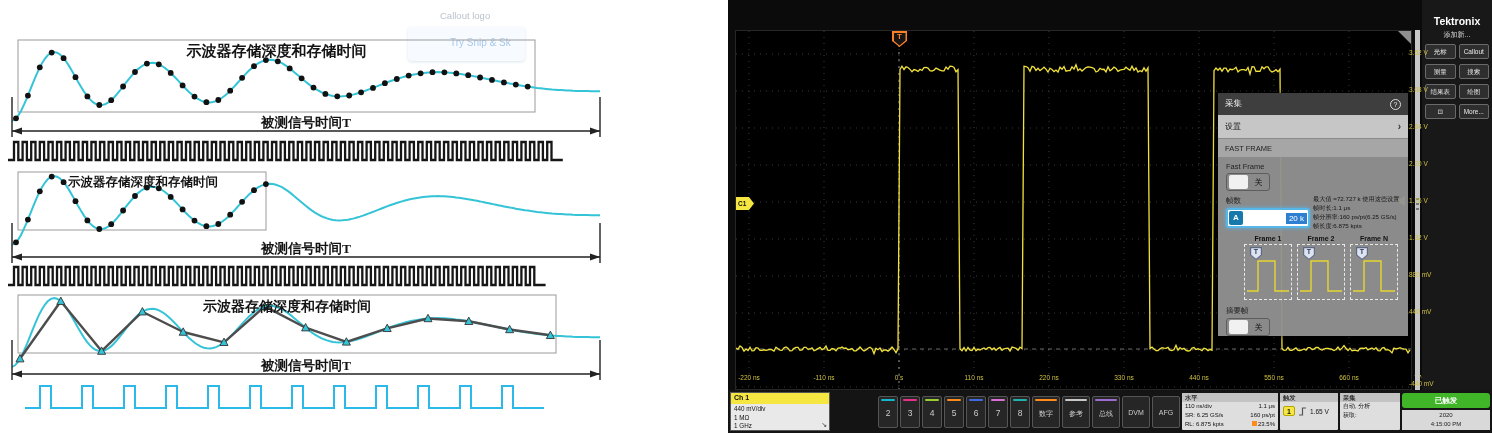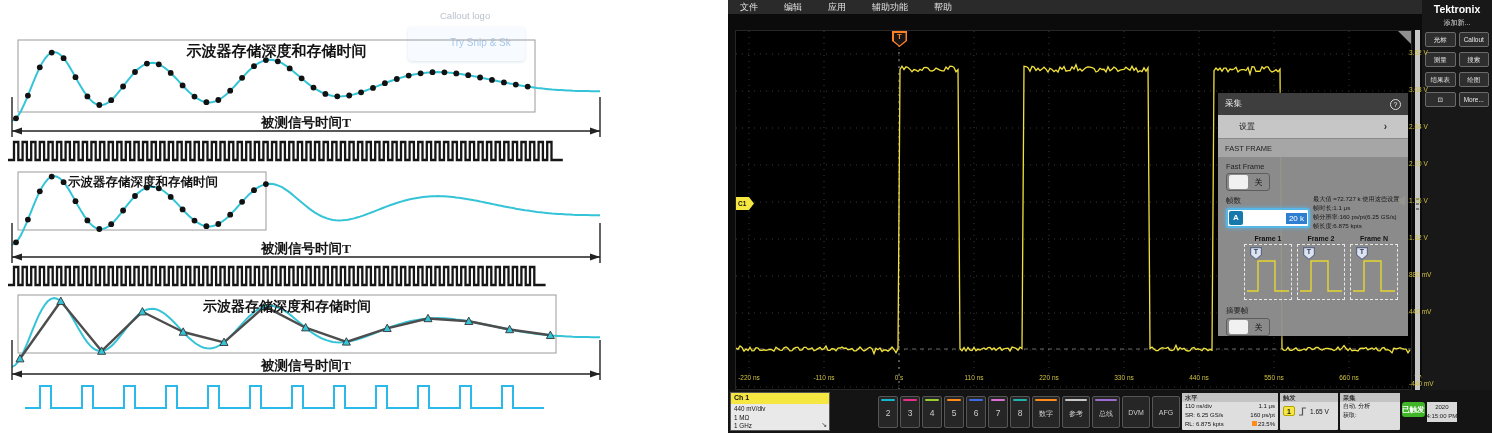--- a/index.html
+++ b/index.html
@@ -57,21 +57,21 @@
     background:repeating-linear-gradient(#777 0 2px,transparent 2px 5px)}
 
   
   #dialog{position:absolute;left:482px;top:62px;width:190px;height:243px;background:rgba(145,145,145,.96);
     z-index:30;font-size:8px;color:#1a1a1a;box-shadow:0 0 6px rgba(0,0,0,.6)}
   #dlg-header{height:22px;background:#3e3e3e;color:#f0f0f0;display:flex;align-items:center;
     justify-content:space-between;padding:0 7px;font-size:8.5px}
   #dlg-help{width:11px;height:11px;border:1px solid #ddd;border-radius:50%;text-align:center;
     line-height:10px;font-size:7px;color:#eee}
   #dlg-settings{height:24px;background:#c6c6c6;display:flex;align-items:center;justify-content:space-between;
-    padding:0 21px;color:#111;border-bottom:1px solid #8a8a8a}
+    padding:0 7px;color:#111;border-bottom:1px solid #8a8a8a}
   #dlg-settings .chev{font-size:10px;font-weight:bold;color:#333}
   #dlg-section{height:18px;background:#a6a6a6;display:flex;align-items:center;padding:0 7px;font-size:7.5px;color:#222}
   #dlg-body{padding:5px 8px;position:relative}
   .dlg-lbl{font-size:7.5px;color:#222;margin-bottom:2px}
   .toggle{width:44px;height:18px;background:#8a8a8a;border:1px solid #5d5d5d;border-radius:3px;
     display:flex;align-items:center;margin-bottom:5px}
   .toggle .knob{width:19px;height:14px;background:#f1f1f1;border-radius:2px;margin-left:2px}
   .toggle .st{flex:1;text-align:center;font-size:8px;color:#111}
   #fc-input{width:84px;height:20px;background:#fff;border:2px solid #57b7e8;border-radius:3px;
     box-shadow:0 0 4px #57b7e8;display:flex;align-items:center;justify-content:space-between;padding:1px}
@@ -106,27 +106,27 @@
   .panel .ptitle{font-size:6.3px;font-weight:bold;color:#333;background:#c3c3c3;padding:0 3px;height:9px;line-height:9px}
   #hpanel{width:96px}
   .hrow{display:flex;justify-content:space-between;font-size:6px;line-height:9px;padding:0 3px}
   .orange-sq{display:inline-block;width:5px;height:5px;background:#ff8c1a;margin-right:1px}
   #tpanel{width:58px}
   #tpanel .trow{display:flex;align-items:center;gap:3px;padding:4px 3px;font-size:6.5px}
   #trig-src{width:12px;height:10px;background:#f5e642;border:1px solid #b5a500;border-radius:2px;
     color:#111;font-size:7px;font-weight:bold;text-align:center;line-height:9px}
   #apanel{width:60px;font-size:6px;line-height:9px}
   #apanel .arow{padding:0 3px}
-  #run-col{width:88px;display:flex;flex-direction:row;gap:2px}
+  #run-col{width:88px;display:flex;flex-direction:column;gap:2px}
   #run-btn{height:15px;background:#3fb527;border-radius:3px;color:#fff;font-size:7.5px;font-weight:bold;
     text-align:center;line-height:15px}
   #datetime{height:20px;background:#d9d9d9;color:#222;font-size:6px;line-height:9px;text-align:center;padding-top:1px}
 
   
-  #sidebar{position:absolute;left:694px;top:0;width:70px;height:433px;background:#181818;padding:2px 3px}
+  #sidebar{position:absolute;left:694px;top:0;width:70px;height:433px;background:#181818;padding:14px 3px}
   #brand{font-size:10.5px;font-weight:bold;color:#fff;text-align:center;letter-spacing:0;margin-top:1px}
   #addnew{font-size:7px;color:#ddd;text-align:center;margin:3px 0 4px}
   #side-grid{display:grid;grid-template-columns:1fr 1fr;gap:5px 3px}
   .sbtn{height:15px;background:#2e2e2e;border:1px solid #6a6a6a;border-radius:2px;color:#e8e8e8;
     font-size:6.5px;text-align:center;line-height:13px;overflow:hidden;white-space:nowrap}
 
   #watermark{position:absolute;left:553px;top:399px;font-size:19px;font-weight:bold;
     color:rgba(244,150,158,.62);letter-spacing:.5px;z-index:60;white-space:nowrap}
 </style>
 </head>
@@ -248,27 +248,20 @@
       </svg>
     <div class="diag-label box-label-a">示波器存储深度和存储时间</div>
     <div class="diag-label axis-label-a">被测信号时间T</div>
     <div class="diag-label box-label-b">示波器存储深度和存储时间</div>
     <div class="diag-label axis-label-b">被测信号时间T</div>
     <div class="diag-label box-label-c">示波器存储深度和存储时间</div>
     <div class="diag-label axis-label-c">被测信号时间T</div>
   </div>
 
   <div id="scope">
-    <div id="menubar">
-        <span class="menu-item">文件</span>
-        <span class="menu-item">编辑</span>
-        <span class="menu-item">应用</span>
-        <span class="menu-item">辅助功能</span>
-        <span class="menu-item">帮助</span>
-      </div>
 
     <div id="graticule">
       <svg id="scope-gfx" width="675" height="358">
           <line x1="13" y1="0" x2="13" y2="358" stroke="#3b3b3b" stroke-width="1" stroke-dasharray="1 5"></line>
           <line x1="88" y1="0" x2="88" y2="358" stroke="#3b3b3b" stroke-width="1" stroke-dasharray="1 5"></line>
           <line x1="163" y1="0" x2="163" y2="358" stroke="#3b3b3b" stroke-width="1" stroke-dasharray="1 5"></line>
           <line x1="238" y1="0" x2="238" y2="358" stroke="#3b3b3b" stroke-width="1" stroke-dasharray="1 5"></line>
           <line x1="313" y1="0" x2="313" y2="358" stroke="#3b3b3b" stroke-width="1" stroke-dasharray="1 5"></line>
           <line x1="388" y1="0" x2="388" y2="358" stroke="#3b3b3b" stroke-width="1" stroke-dasharray="1 5"></line>
           <line x1="463" y1="0" x2="463" y2="358" stroke="#3b3b3b" stroke-width="1" stroke-dasharray="1 5"></line>

